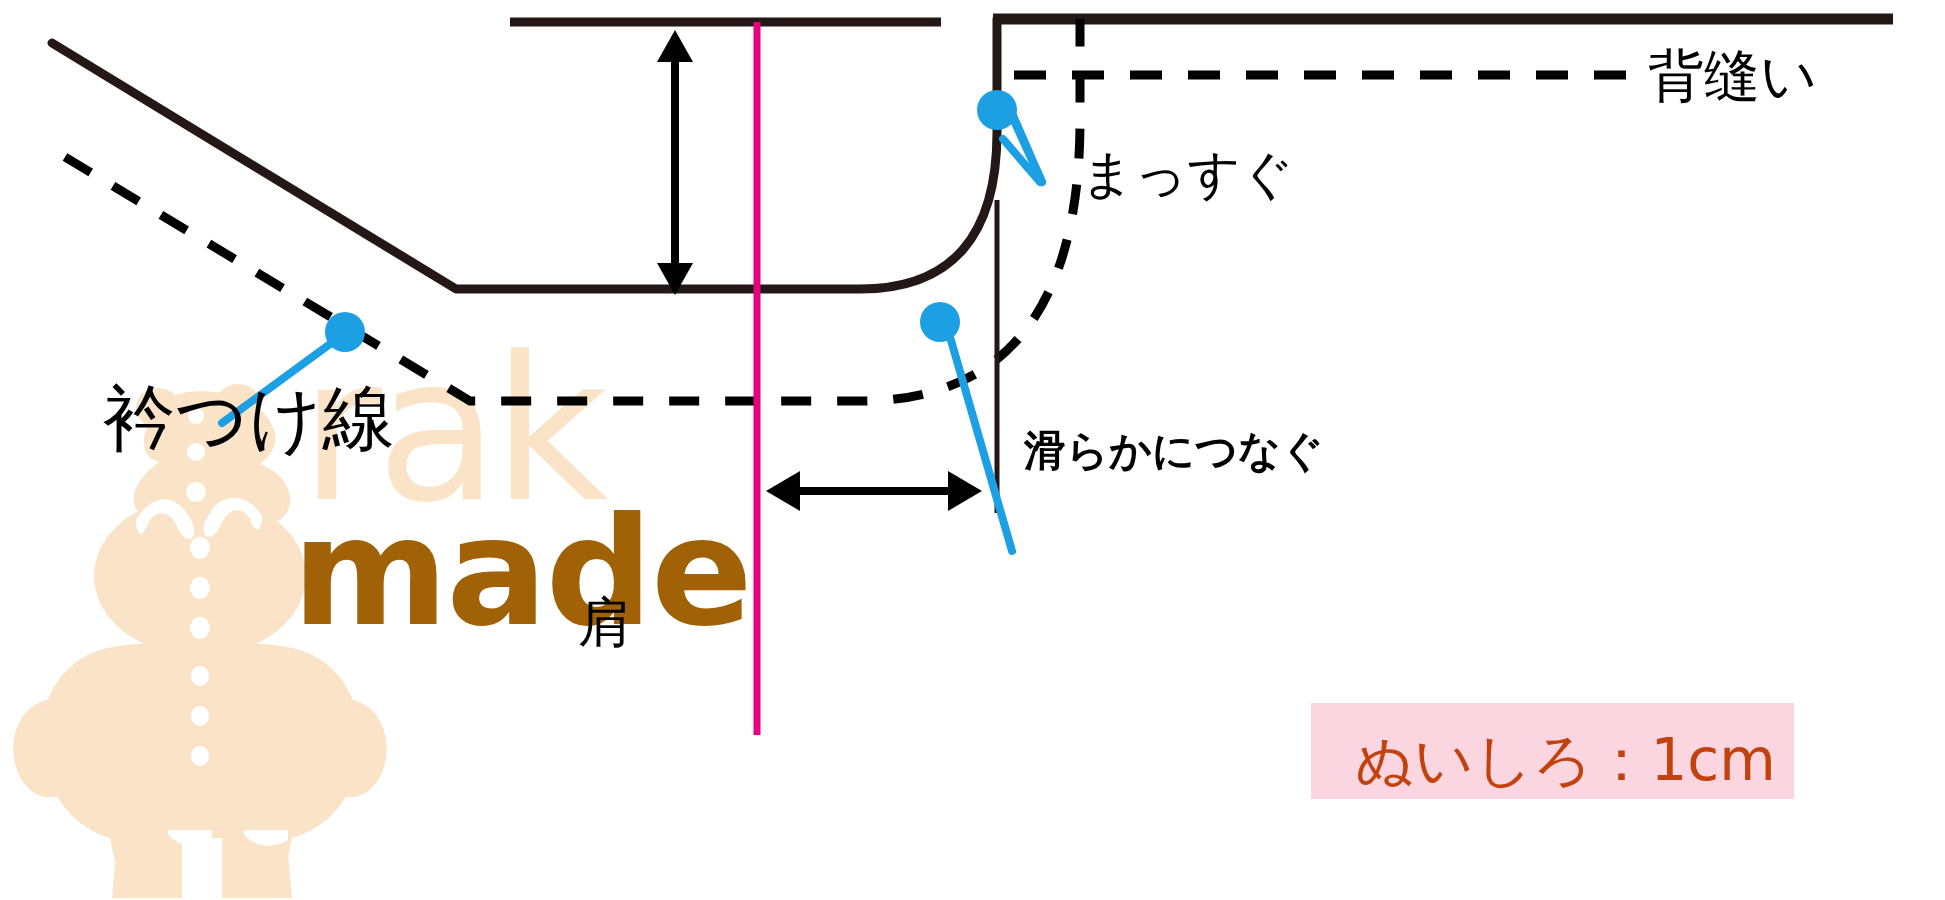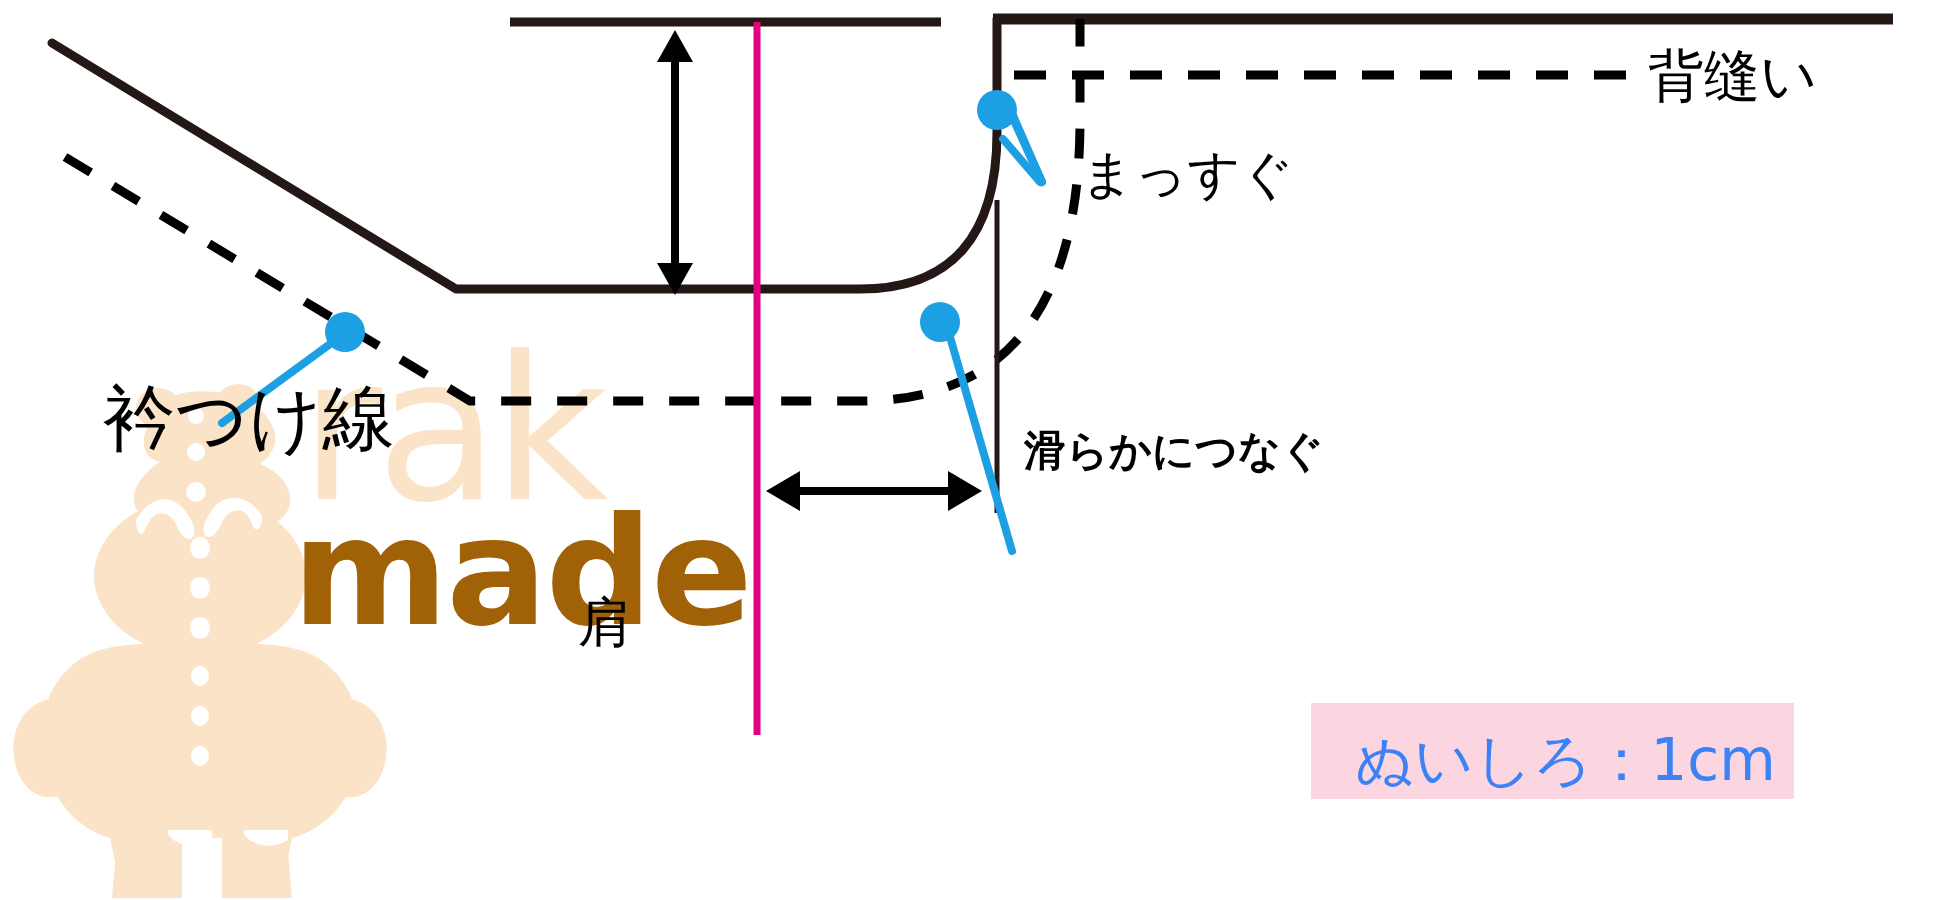--- a/index.html
+++ b/index.html
@@ -86,21 +86,21 @@
     height: 96px;
     background: #FBD5E0;
   }
   .seam-box-text {
     position: absolute;
     left: 1355px;
     top: 722px;
     font-size: 58px;
     font-family: "DejaVu Sans", "Liberation Sans", sans-serif;
     font-weight: 400;
-    color: #3b82f6;
+    color: #c2410c;
     white-space: nowrap;
   }
   .wm {
     position: absolute;
     pointer-events: none;
   }
   .wm-text {
     position: absolute;
     left: 300px;
     top: 352px;

